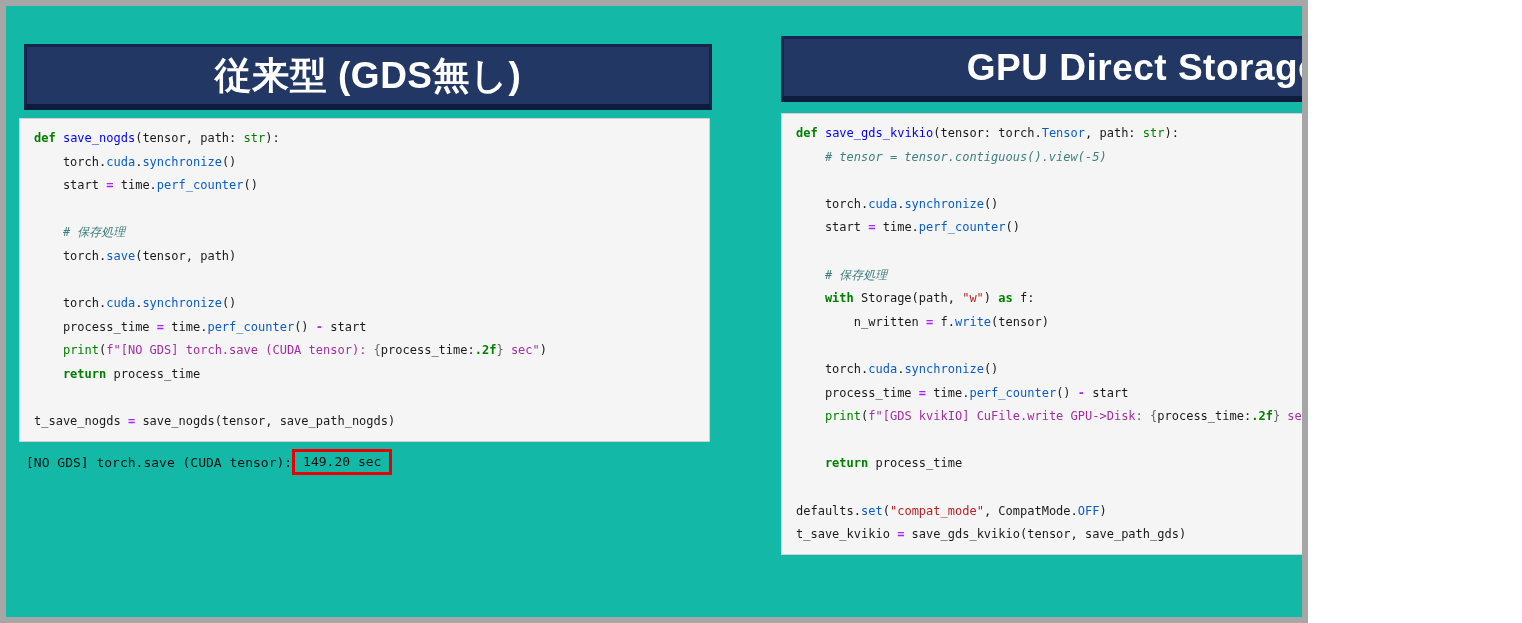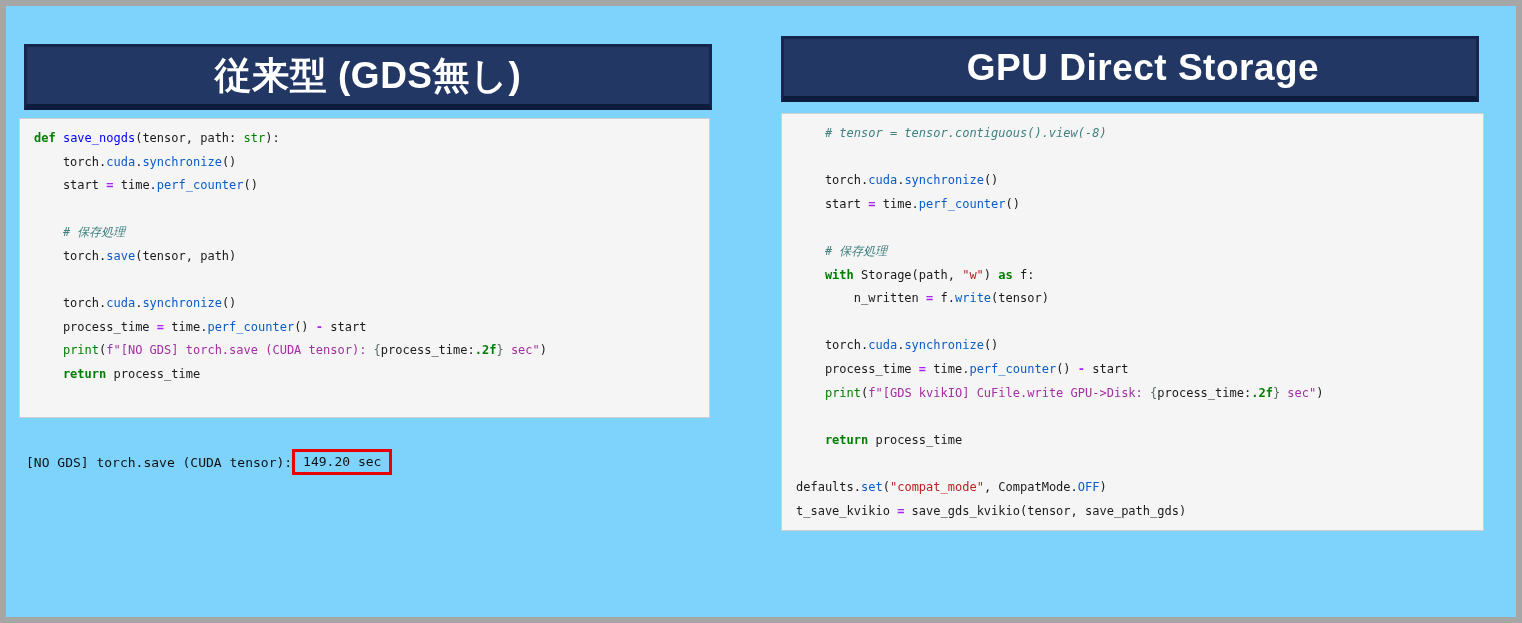--- a/index.html
+++ b/index.html
@@ -1,20 +1,20 @@
 <!DOCTYPE html>
 <html style="--header-bg: #223764; --header-border: #14264d; --header-border-bottom: #0d1c3c; --code-bg: #f5f5f5; --code-border: #cfd0d1; --highlight: #e80000; --tk-kw: #008000; --tk-bi: #008000; --tk-def: #0000ff; --tk-prop: #0a5cc8; --tk-str: #ba2121; --tk-fstr: #a32fa3; --tk-com: #408080; --tk-op: #aa22ff; --tk-fmt: #008000; --tk-br: #5a6a6a;"><head>
 <meta charset="utf-8">
 <style>
   html,body{margin:0;padding:0;background:#ffffff;}
   .canvas{
     position:relative;
-    width:1522px;height:623px;
+    width:1308px;height:623px;
     box-sizing:border-box;
-    background:#7dd3fc;
+    background:#14b8a6;
     border:6px solid #a6a6a6;
     overflow:hidden;
     font-family:"Liberation Sans",sans-serif;
   }
   .hdr{
     position:absolute;
     box-sizing:border-box;
     background:var(--header-bg,#223764);
     border:3px solid var(--header-border,#14264d);
     border-bottom:6px solid var(--header-border-bottom,#0d1c3c);
@@ -85,31 +85,33 @@
       <div class="cl"><span class="tk-p">    start </span><span class="tk-op">=</span><span class="tk-p"> time.</span><span class="tk-prop">perf_counter</span><span class="tk-p">()</span></div>
       <div class="cl">&nbsp;</div>
       <div class="cl"><span class="tk-com">    # 保存処理</span></div>
       <div class="cl"><span class="tk-p">    torch.</span><span class="tk-prop">save</span><span class="tk-p">(tensor, path)</span></div>
       <div class="cl">&nbsp;</div>
       <div class="cl"><span class="tk-p">    torch.</span><span class="tk-prop">cuda</span><span class="tk-p">.</span><span class="tk-prop">synchronize</span><span class="tk-p">()</span></div>
       <div class="cl"><span class="tk-p">    process_time </span><span class="tk-op">=</span><span class="tk-p"> time.</span><span class="tk-prop">perf_counter</span><span class="tk-p">() </span><span class="tk-op">-</span><span class="tk-p"> start</span></div>
       <div class="cl"><span class="tk-p">    </span><span class="tk-bi">print</span><span class="tk-p">(</span><span class="tk-fstr">f"[NO GDS] torch.save (CUDA tensor): </span><span class="tk-br">{</span><span class="tk-p">process_time:</span><span class="tk-fmt">.2f</span><span class="tk-br">}</span><span class="tk-fstr"> sec"</span><span class="tk-p">)</span></div>
       <div class="cl"><span class="tk-kw">    return</span><span class="tk-p"> process_time</span></div>
       <div class="cl">&nbsp;</div>
+      <div class="cl"><span class="tk-p">t_save_nogds </span><span class="tk-op">=</span><span class="tk-p"> save_nogds(tensor, save_path_nogds)</span></div>
     </div>
   <div class="out" id="out-0">
     <span>[NO GDS] torch.save (CUDA tensor):</span>
     <span class="valbox">149.20 sec</span>
   </div>
 
   <div class="hdr" id="hdr-1">
     <span class="title">GPU Direct Storage</span>
   </div>
   <div class="code" id="code-1">
-      <div class="cl"><span class="tk-com">    # tensor = tensor.contiguous().view(-8)</span></div>
+      <div class="cl"><span class="tk-kw">def </span><span class="tk-def">save_gds_kvikio</span><span class="tk-p">(tensor: torch.</span><span class="tk-prop">Tensor</span><span class="tk-p">, path: </span><span class="tk-bi">str</span><span class="tk-p">):</span></div>
+      <div class="cl"><span class="tk-com">    # tensor = tensor.contiguous().view(-5)</span></div>
       <div class="cl">&nbsp;</div>
       <div class="cl"><span class="tk-p">    torch.</span><span class="tk-prop">cuda</span><span class="tk-p">.</span><span class="tk-prop">synchronize</span><span class="tk-p">()</span></div>
       <div class="cl"><span class="tk-p">    start </span><span class="tk-op">=</span><span class="tk-p"> time.</span><span class="tk-prop">perf_counter</span><span class="tk-p">()</span></div>
       <div class="cl">&nbsp;</div>
       <div class="cl"><span class="tk-com">    # 保存処理</span></div>
       <div class="cl"><span class="tk-kw">    with</span><span class="tk-p"> Storage(path, </span><span class="tk-str">"w"</span><span class="tk-p">) </span><span class="tk-kw">as</span><span class="tk-p"> f:</span></div>
       <div class="cl"><span class="tk-p">        n_written </span><span class="tk-op">=</span><span class="tk-p"> f.</span><span class="tk-prop">write</span><span class="tk-p">(tensor)</span></div>
       <div class="cl">&nbsp;</div>
       <div class="cl"><span class="tk-p">    torch.</span><span class="tk-prop">cuda</span><span class="tk-p">.</span><span class="tk-prop">synchronize</span><span class="tk-p">()</span></div>
       <div class="cl"><span class="tk-p">    process_time </span><span class="tk-op">=</span><span class="tk-p"> time.</span><span class="tk-prop">perf_counter</span><span class="tk-p">() </span><span class="tk-op">-</span><span class="tk-p"> start</span></div>

